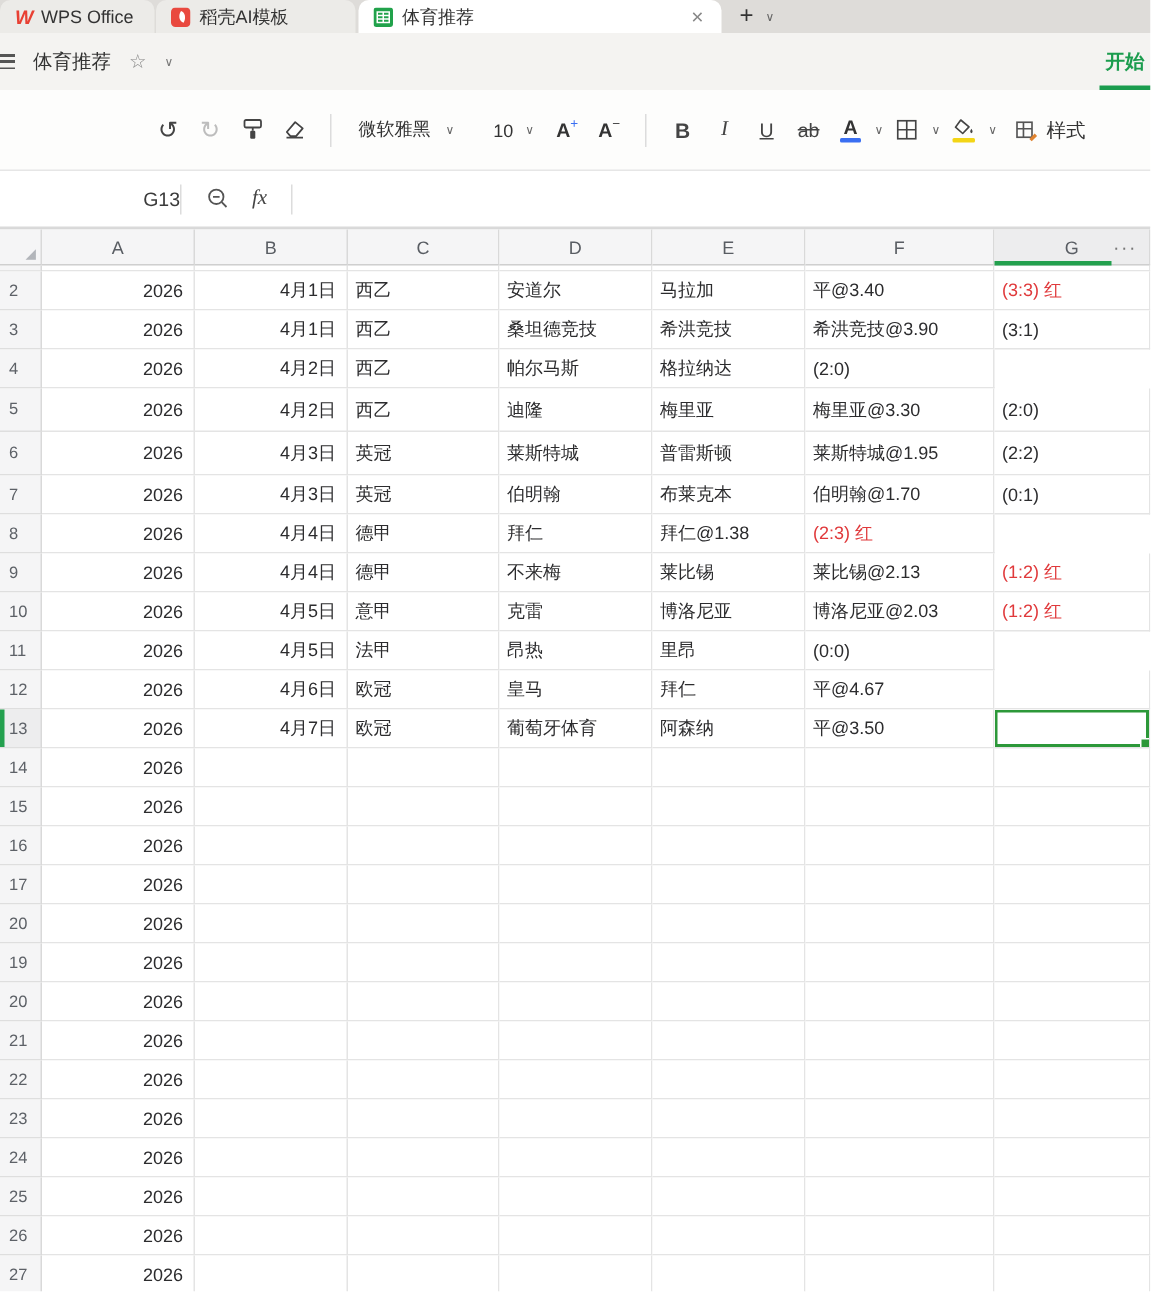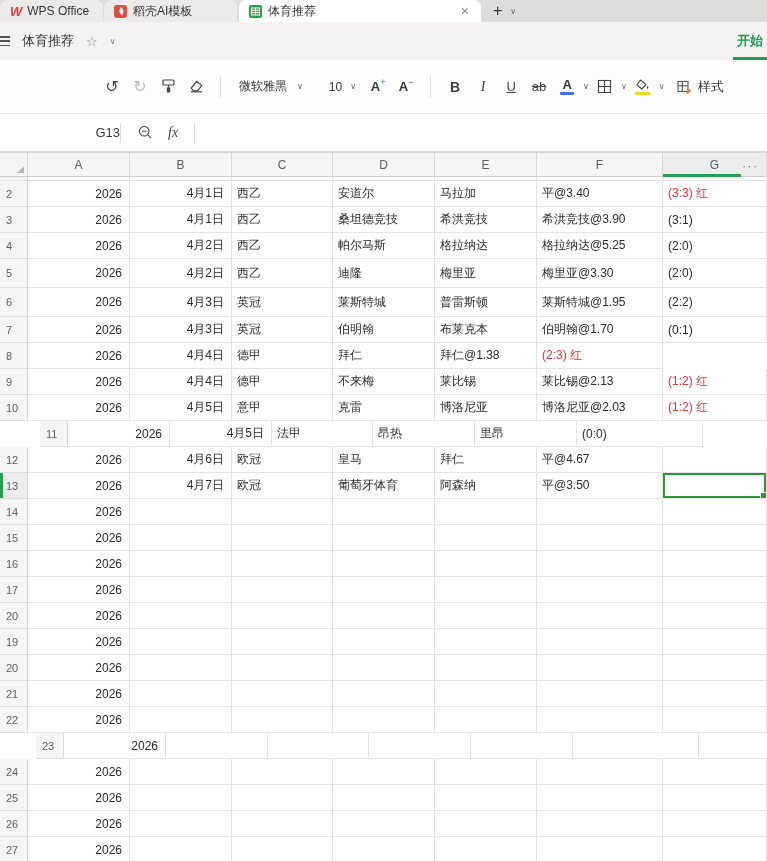--- a/index.html
+++ b/index.html
@@ -270,21 +270,20 @@
           <div class="cell">希洪竞技@3.90</div>
           <div class="cell">(3:1)</div>
         </div>
         <div class="grow" style="height: 26px;">
           <div class="rh">4</div>
           <div class="cell ra">2026</div>
           <div class="cell ra">4月2日</div>
           <div class="cell">西乙</div>
           <div class="cell">帕尔马斯</div>
           <div class="cell">格拉纳达</div>
-          <div class="cell">格拉纳达@5.25</div>
           <div class="cell">(2:0)</div>
         </div>
         <div class="grow" style="height: 29px;">
           <div class="rh">5</div>
           <div class="cell ra">2026</div>
           <div class="cell ra">4月2日</div>
           <div class="cell">西乙</div>
           <div class="cell">迪隆</div>
           <div class="cell">梅里亚</div>
           <div class="cell">梅里亚@3.30</div>
@@ -332,21 +331,21 @@
         <div class="grow" style="height: 26px;">
           <div class="rh">10</div>
           <div class="cell ra">2026</div>
           <div class="cell ra">4月5日</div>
           <div class="cell">意甲</div>
           <div class="cell">克雷</div>
           <div class="cell">博洛尼亚</div>
           <div class="cell">博洛尼亚@2.03</div>
           <div class="cell red">(1:2) 红</div>
         </div>
-        <div class="grow" style="height: 26px; padding-left: 40px;">
+        <div class="grow" style="height: 26px;">
           <div class="rh">11</div>
           <div class="cell ra">2026</div>
           <div class="cell ra">4月5日</div>
           <div class="cell">法甲</div>
           <div class="cell">昂热</div>
           <div class="cell">里昂</div>
           <div class="cell">(0:0)</div>
         </div>
         <div class="grow" style="height: 26px;">
           <div class="rh">12</div>
@@ -451,21 +450,21 @@
         <div class="grow" style="height: 26px;">
           <div class="rh">22</div>
           <div class="cell ra">2026</div>
           <div class="cell ra"></div>
           <div class="cell"></div>
           <div class="cell"></div>
           <div class="cell"></div>
           <div class="cell"></div>
           <div class="cell"></div>
         </div>
-        <div class="grow" style="height: 26px; margin-left: 36px;">
+        <div class="grow" style="height: 26px;">
           <div class="rh">23</div>
           <div class="cell ra">2026</div>
           <div class="cell ra"></div>
           <div class="cell"></div>
           <div class="cell"></div>
           <div class="cell"></div>
           <div class="cell"></div>
           <div class="cell"></div>
         </div>
         <div class="grow" style="height: 26px;">

